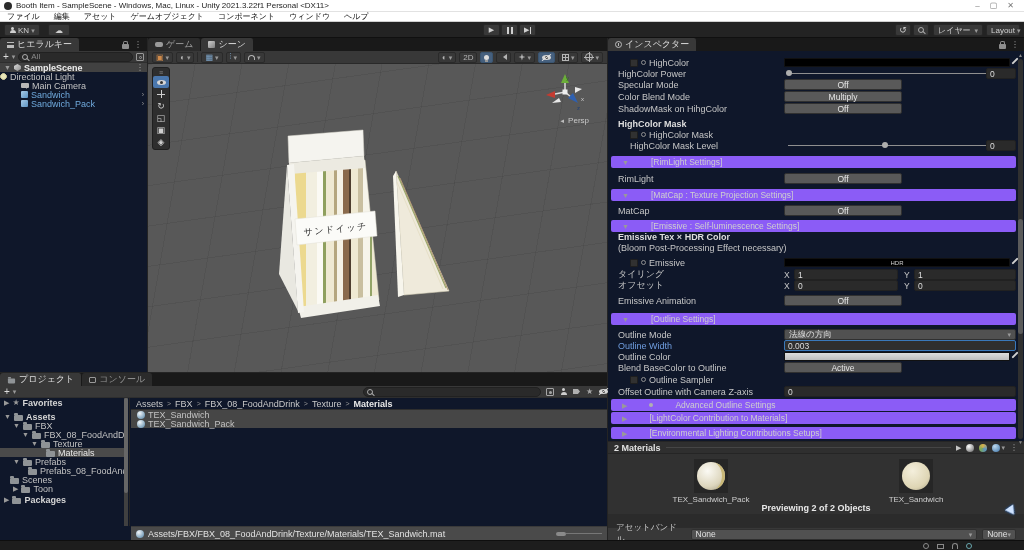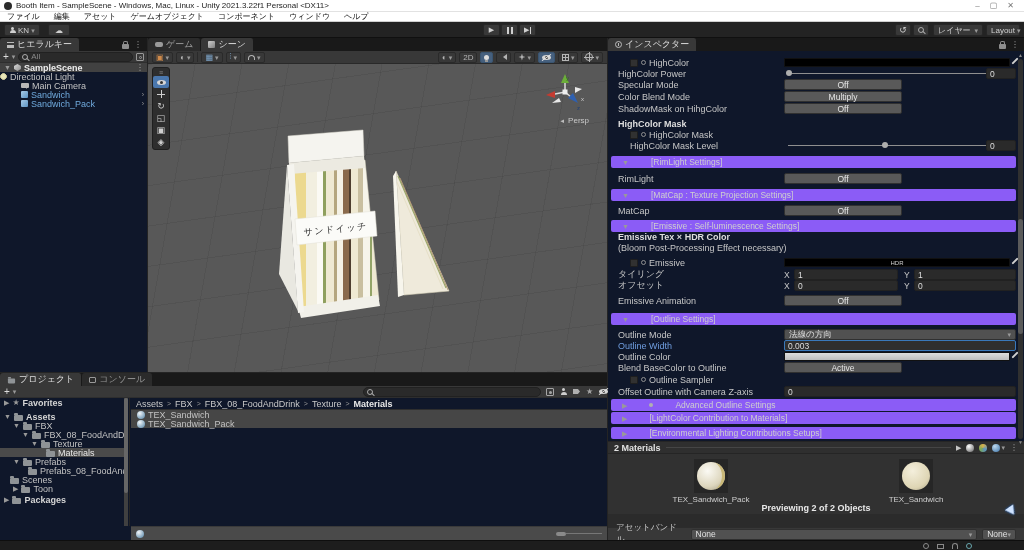--- a/index.html
+++ b/index.html
@@ -673,20 +673,21 @@
       <span>TEX_Sandwich</span>
     </div>
     <div class="trow" style="padding-left:6px;background:#464646">
       <span class="sphereI"></span>
       <span>TEX_Sandwich_Pack</span>
     </div>
   </div>
 
   <div class="p f" style="left:131px;right:0;bottom:0;height:14px;background:#4a4a4a;border-top:1px solid #3a3a3a;padding:0 5px;gap:4px;font-size:9px;color:#e2e2e2">
     <span class="sphereI"></span>
+    <span>Assets/FBX/FBX_08_FoodAndDrink/Texture/Materials/TEX_Sandwich.mat</span>
     <span style="margin-left:auto;display:flex;align-items:center;gap:0;width:46px">
       <span style="width:10px;height:4px;border-radius:2px;background:#8a8a8a"></span>
       <span style="flex:1;height:1px;background:#777"></span>
     </span>
   </div>
 </div>
 
 <div id="statusbar" class="p">
   <span style="position:absolute;right:52px;top:2px;display:flex;gap:8px;align-items:center">
     <span style="width:6px;height:6px;border:1px solid #8a8a8a;border-radius:50%"></span>

